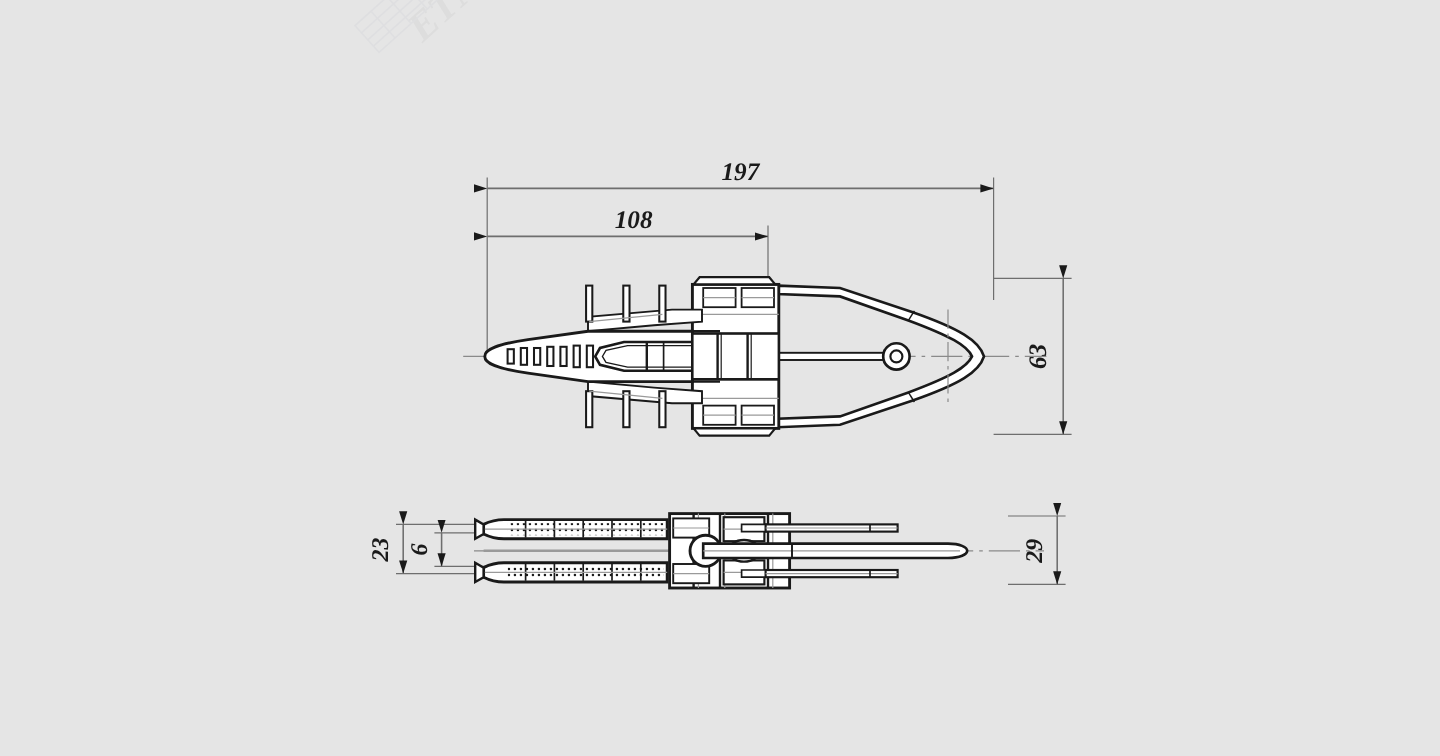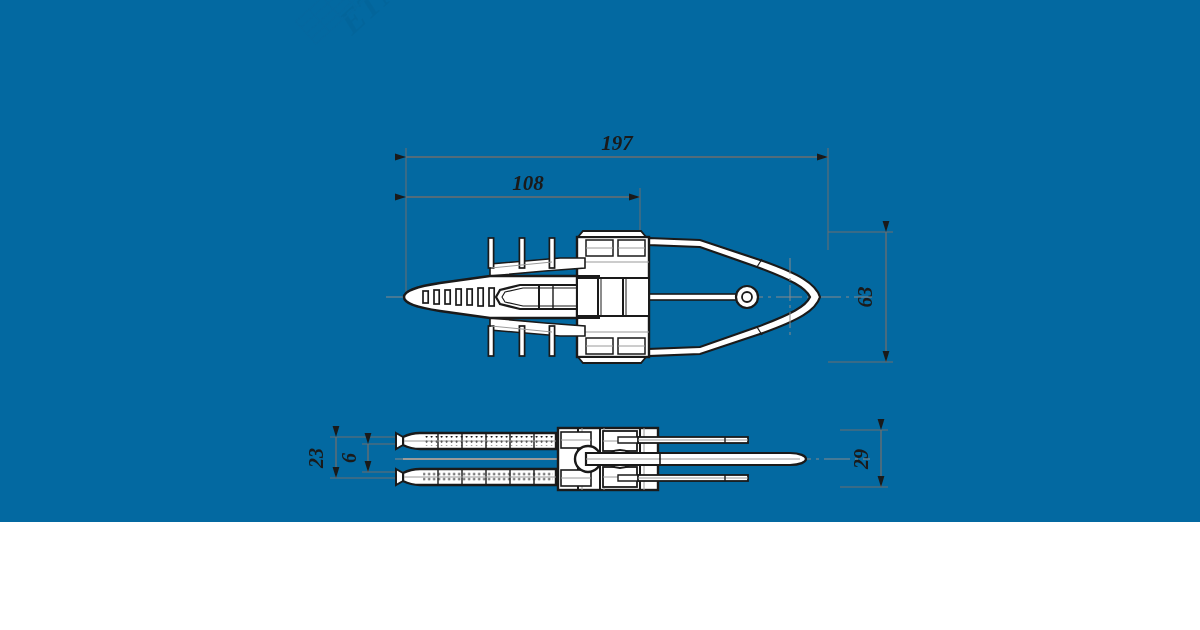--- a/index.html
+++ b/index.html
@@ -10,22 +10,22 @@
   }
   body {
     width: 1200px;
     height: 630px;
     font-family: "Liberation Sans", sans-serif;
     overflow: hidden;
   }
   #drawing-root {
     position: relative;
     width: 1200px;
-    height: 522px;
-    background: #0369a1;
+    height: 630px;
+    background: #e5e5e5;
   }
   svg.cad {
     position: absolute;
     top: 0;
     left: 0;
     width: 1200px;
     height: 630px;
   }
   .dim-text {
     font-family: "Liberation Serif", serif;

